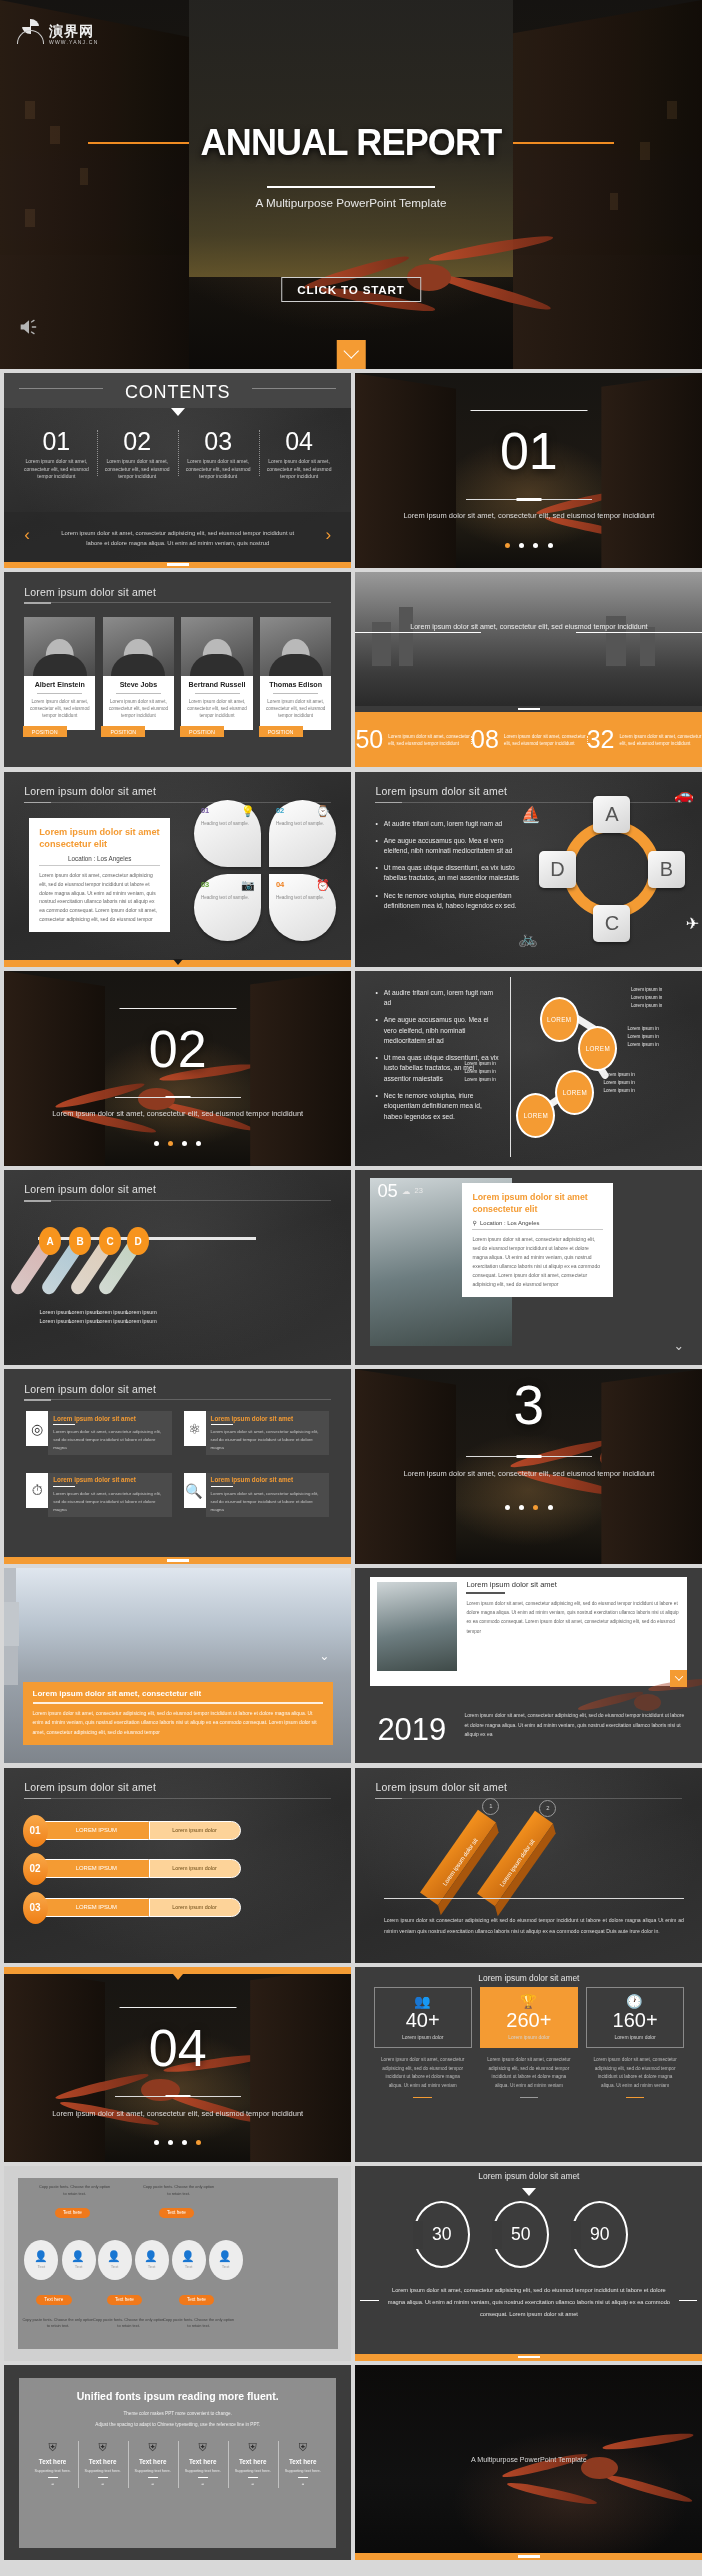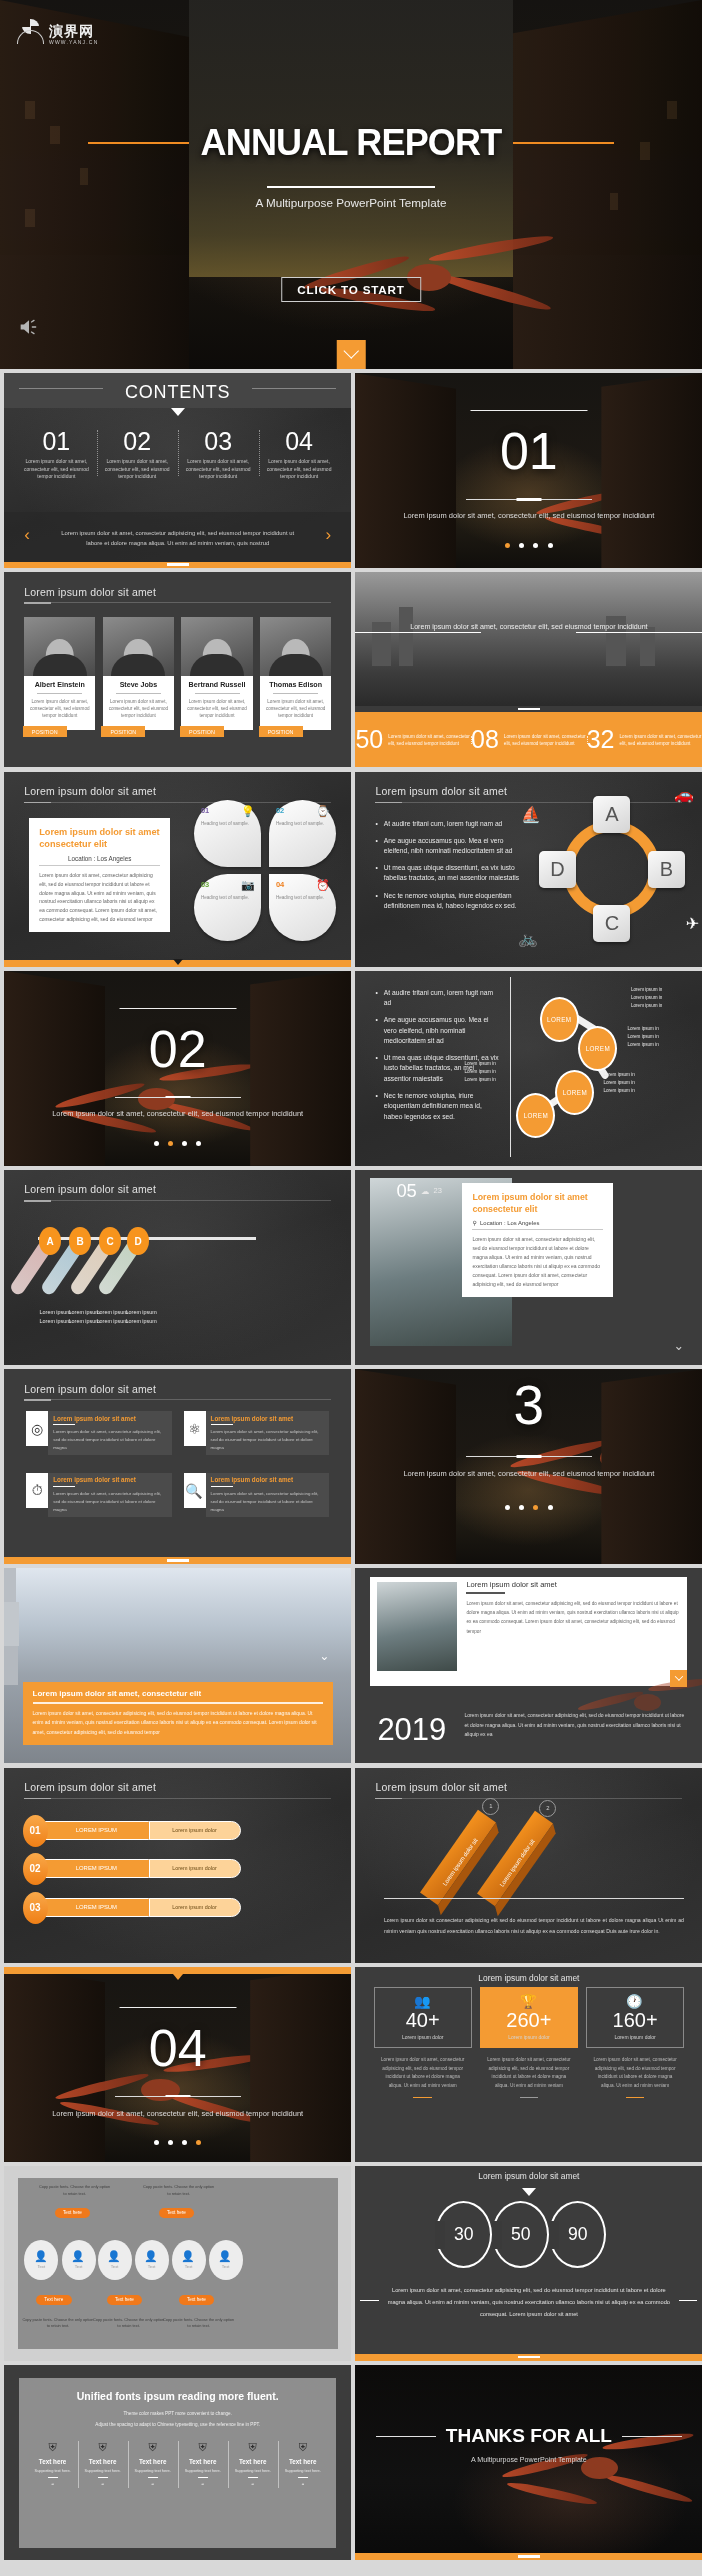--- a/index.html
+++ b/index.html
@@ -247,21 +247,21 @@
 
   
   .board{position:absolute;left:13.4px;top:11.7px;right:13.4px;bottom:11.7px;background:#8e8e8e;}
   .ovalp{position:absolute;width:34px;height:40px;border-radius:50%;background:#ededed;display:flex;flex-direction:column;align-items:center;justify-content:center;}
   .ovalp .pi{font-size:11px;color:#3a3a3a;}
   .ovalp .pt{font-size:4.2px;color:#9c9c9c;margin-top:1.7px;}
   .tpill{position:absolute;background:#f0791b;color:#fff;font-size:4.6px;border-radius:8.4px;padding:2.5px 8.4px;}
   .ttxt{position:absolute;color:#3f3f3f;font-size:3.9px;line-height:1.6;text-align:center;width:74px;}
 
   
-  .ringwrap{position:absolute;top:13.4px;left:0;right:16px;display:flex;justify-content:center;z-index:5;}
+  .ringwrap{position:absolute;top:13.4px;left:0;right:16px;display:flex;justify-content:center;gap:22px;z-index:5;}
   .ring70{width:57px;height:67px;border-radius:50%;border:2.5px solid #fff;display:flex;align-items:center;justify-content:center;color:#fff;font-size:17.6px;font-weight:300;position:relative;}
   .ring70:after{content:"";position:absolute;left:-2.5px;top:28%;width:10px;height:46%;background:#3a3a3a;}
   .ringtxt{position:absolute;left:30px;right:30px;top:102px;text-align:center;color:#e2e2e2;font-size:5.7px;line-height:2.1;z-index:5;}
   .ringrule{position:absolute;top:117px;width:18.4px;height:0.8px;background:#fff;z-index:5;}
 
   
   .fcard{position:absolute;left:15px;top:13.4px;right:15px;bottom:11.7px;background:#8e8e8e;padding:11.7px 8.4px;}
   .fcard h2{color:#fff;font-size:10.5px;text-align:center;}
   .fcard .s1{color:#efefef;font-size:4.6px;text-align:center;margin-top:6.7px;line-height:2;}
   .fcols{display:flex;margin-top:11.7px;}
@@ -602,21 +602,21 @@
     <div class="pin" style="left:95px;top:57px;">C</div>
     <div class="pin" style="left:123px;top:57px;">D</div>
     <div class="alab" style="left:25px;top:138px;width:52px;">Lorem ipsum<br>Lorem ipsum</div>
     <div class="alab" style="left:54px;top:138px;width:52px;">Lorem ipsum<br>Lorem ipsum</div>
     <div class="alab" style="left:82px;top:138px;width:52px;">Lorem ipsum<br>Lorem ipsum</div>
     <div class="alab" style="left:111px;top:138px;width:52px;">Lorem ipsum<br>Lorem ipsum</div>
   </div>
 
   <div class="slide flat">
     <div class="ph" style="left:15px;top:8.4px;width:142px;height:168px;"></div>
-    <div style="position:absolute;left:22px;top:11.7px;display:flex;align-items:center;gap:4.2px;z-index:6;margin-left:19px;">
+    <div style="position:absolute;left:22px;top:11.7px;display:flex;align-items:center;gap:4.2px;z-index:6;">
       <span style="color:#fff;font-size:18.4px;font-weight:300;line-height:1;">05</span>
       <span style="color:#e9e9e9;font-size:8.4px;">☁</span>
       <span style="color:#e9e9e9;font-size:7.5px;">23</span>
     </div>
     <div class="panel" style="left:107px;top:13.4px;width:151px;">
       <h3>Lorem ipsum dolor sit amet consectetur elit</h3>
       <div class="loc">
             <span>⚲</span>
             <span>Location : Los Angeles</span>
           </div>
@@ -917,25 +917,20 @@
 
   <div class="slide">
     <div class="thx"></div>
     <div class="drone" style="right:8.4px;top:67px;width:193px;height:92px;">
       <div class="blade" style="left:0;top:28.5px;width:88px;height:9.2px;transform:rotate(-14deg);"></div>
       <div class="blade" style="left:101px;top:5px;width:92px;height:9.2px;transform:rotate(-8deg);"></div>
       <div class="blade" style="left:5px;top:57px;width:92px;height:9.2px;transform:rotate(12deg);"></div>
       <div class="blade" style="left:102px;top:52px;width:91px;height:9.2px;transform:rotate(16deg);"></div>
       <div class="hub" style="left:80px;top:25px;width:37px;height:22px;"></div>
     </div>
-    <div class="thx-row">
-      <div class="thx-rule"></div>
-      <div class="thx-t">THANKS FOR ALL</div>
-      <div class="thx-rule"></div>
-    </div>
     <div class="thx-s">A Multipurpose PowerPoint Template</div>
     <div class="bottom-bar"></div>
     <div class="white-tick"></div>
   </div>
 
 </div>
 </div>
 
 
 </body></html>

